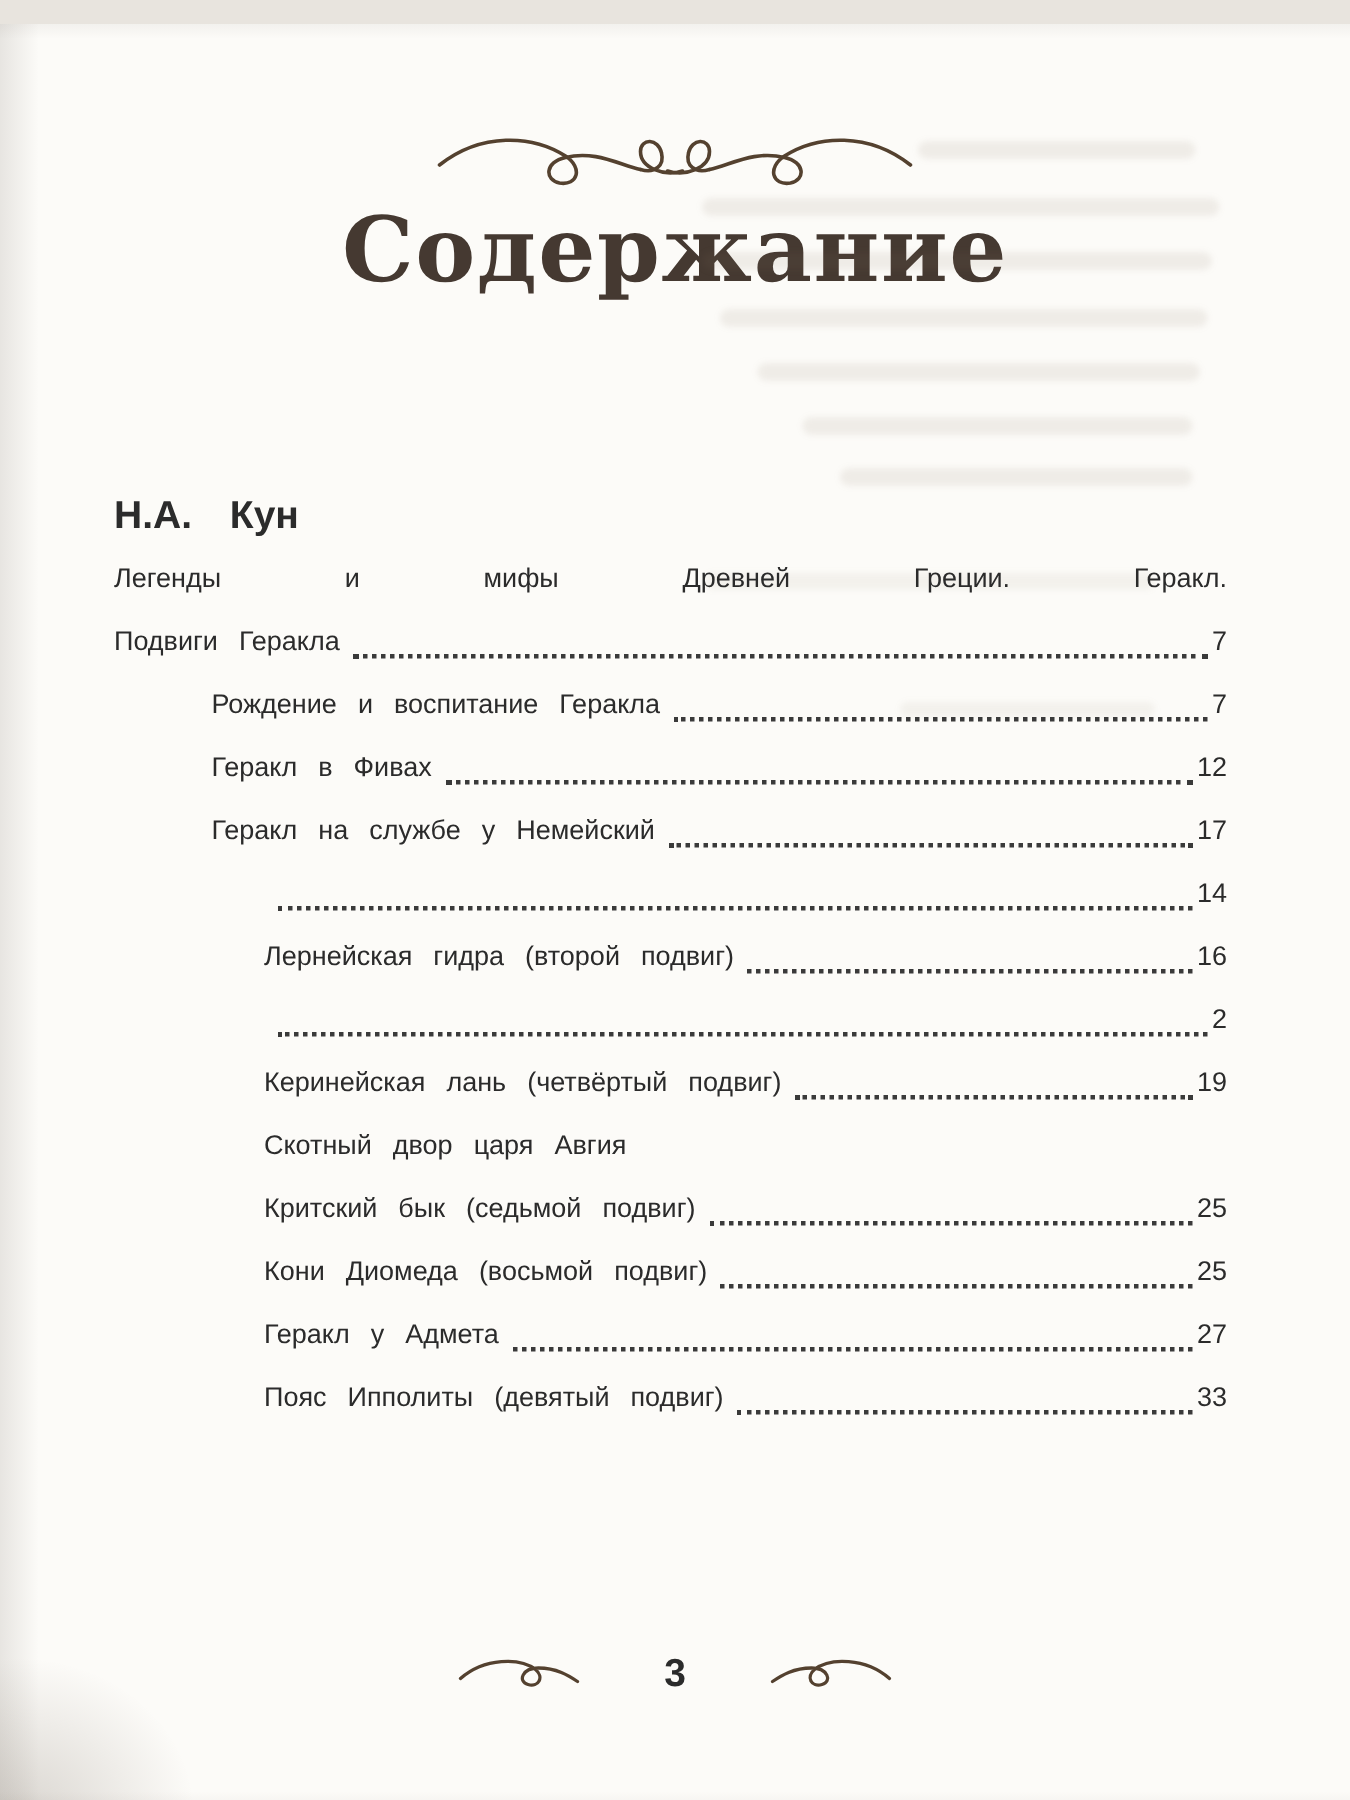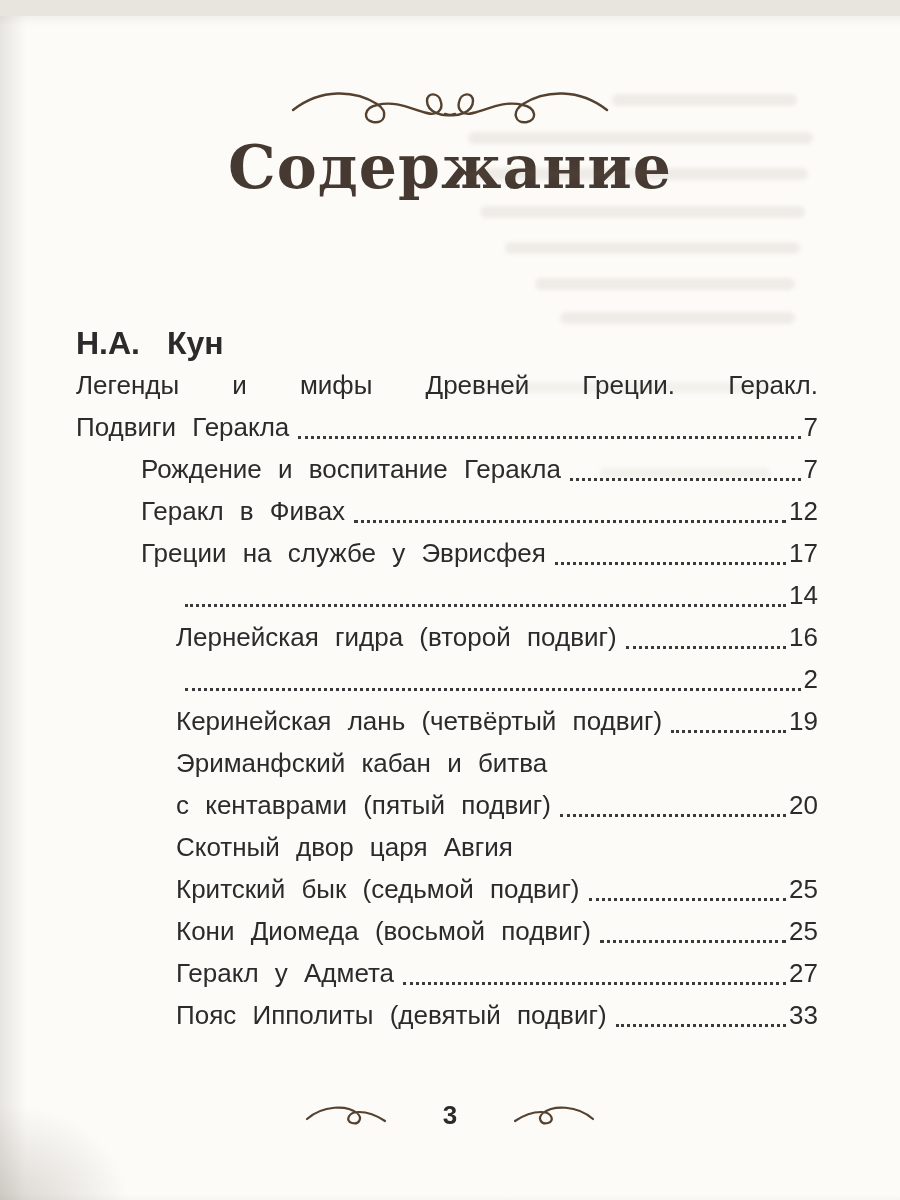--- a/index.html
+++ b/index.html
@@ -24,24 +24,24 @@
   .ghost.lite { background:rgba(125,110,92,.07); }
 
   .top-ornament { display:block; margin:64px auto 2px; }
   .page-title {
     margin:0; text-align:center;
     font-family:"DejaVu Serif", serif; font-weight:700;
     font-size:60px; line-height:1.1; letter-spacing:1px; color:#453931;
   }
 
   .toc { position:absolute; top:306px; left:76px; width:742px; }
-  .toc-author { font-size:32px; font-weight:700; line-height:42px;
+  .toc-author { font-size:26px; font-weight:700; line-height:42px;
     word-spacing:18px; color:#2b2b2b; }
   .entry { }
-  .entry .line { font-size:26px; line-height:42px; word-spacing:9px; color:#2b2b2b; }
+  .entry .line { font-size:18px; line-height:42px; word-spacing:9px; color:#2b2b2b; }
   .entry.indent-1 { padding-left:65px; }
   .entry.indent-2 { padding-left:100px; }
   .line.justify { text-align:justify; text-align-last:justify; }
   .line.flexline { display:flex; }
   .flexline .txt { white-space:nowrap; }
   .flexline .leader { flex:1 1 auto; min-width:14px;
     border-bottom:3px dotted #3a3a3a; margin:0 3px 9px 9px; }
   .flexline .pg { white-space:nowrap; }
 
   .footer { position:absolute; left:0; right:0; top:1084px;
@@ -94,21 +94,21 @@
         </div>
         <div class="entry indent-1">
           <div class="line flexline">
             <span class="txt">Геракл в Фивах</span>
             <span class="leader"></span>
             <span class="pg">12</span>
           </div>
         </div>
         <div class="entry indent-1">
           <div class="line flexline">
-            <span class="txt">Греции на службе у Эврисфея</span>
+            <span class="txt">Геракл на службе у Немейский</span>
             <span class="leader"></span>
             <span class="pg">17</span>
           </div>
         </div>
         <div class="entry indent-2">
           <div class="line flexline">
             <span class="leader"></span>
             <span class="pg">14</span>
           </div>
         </div>
@@ -123,28 +123,20 @@
           <div class="line flexline">
             <span class="leader"></span>
             <span class="pg">2</span>
           </div>
         </div>
         <div class="entry indent-2">
           <div class="line flexline">
             <span class="txt">Керинейская лань (четвёртый подвиг)</span>
             <span class="leader"></span>
             <span class="pg">19</span>
-          </div>
-        </div>
-        <div class="entry indent-2">
-          <div class="line">Эриманфский кабан и битва</div>
-          <div class="line flexline">
-            <span class="txt">с кентаврами (пятый подвиг)</span>
-            <span class="leader"></span>
-            <span class="pg">20</span>
           </div>
         </div>
         <div class="entry indent-2">
           <div class="line">Скотный двор царя Авгия</div>
         </div>
         <div class="entry indent-2">
           <div class="line flexline">
             <span class="txt">Критский бык (седьмой подвиг)</span>
             <span class="leader"></span>
             <span class="pg">25</span>

